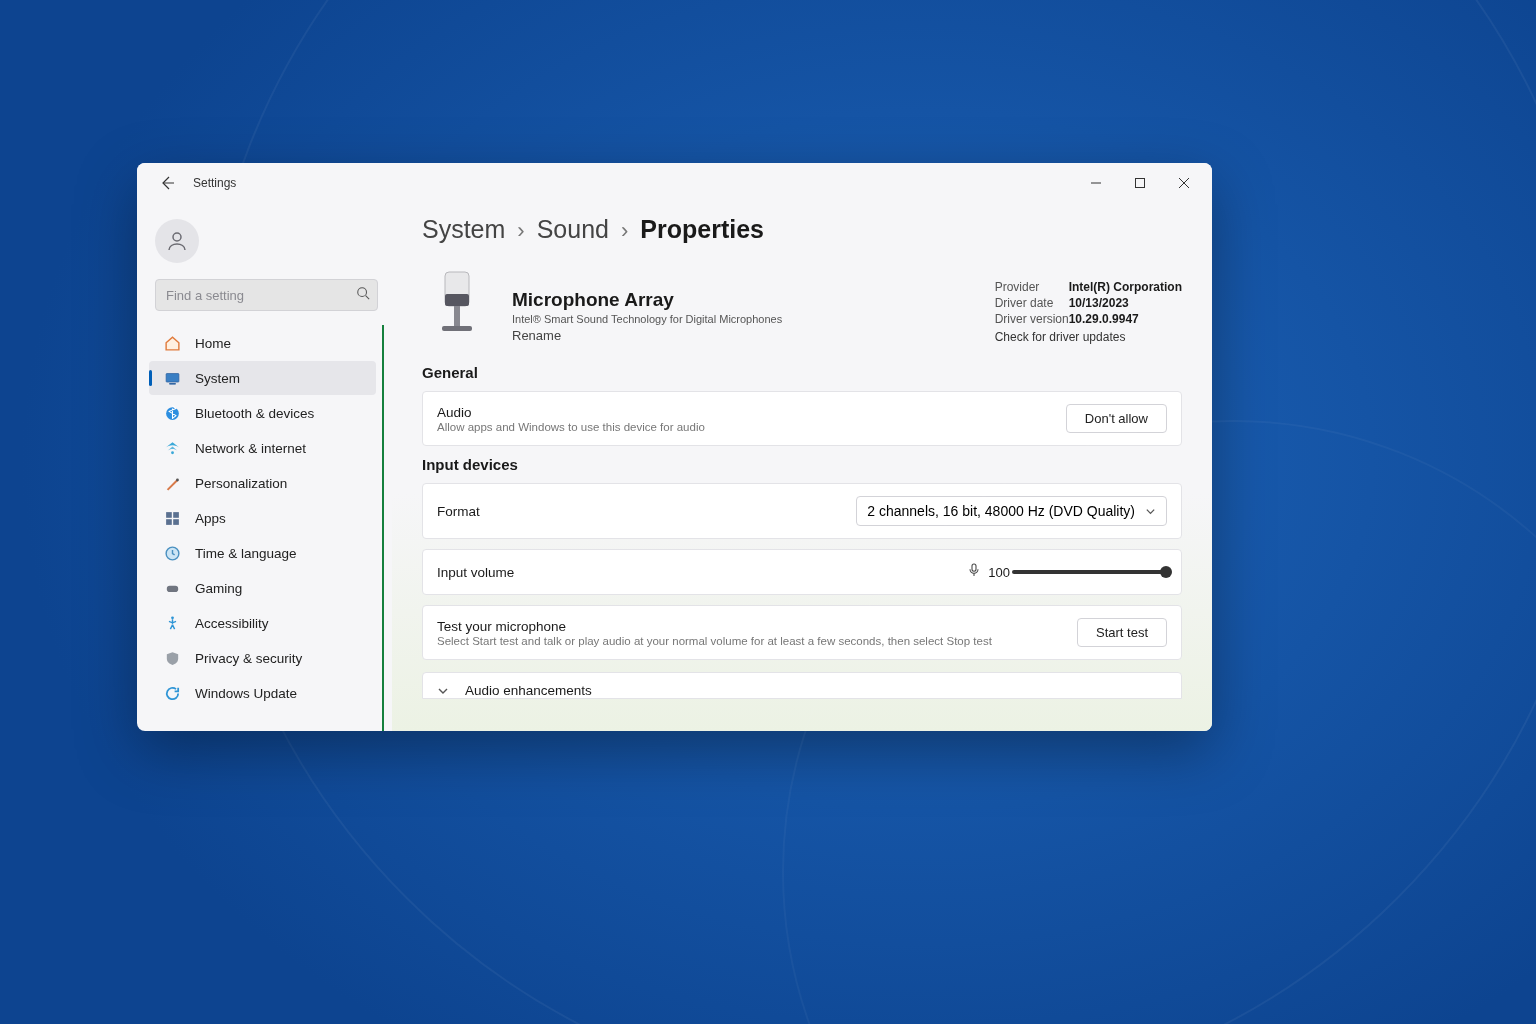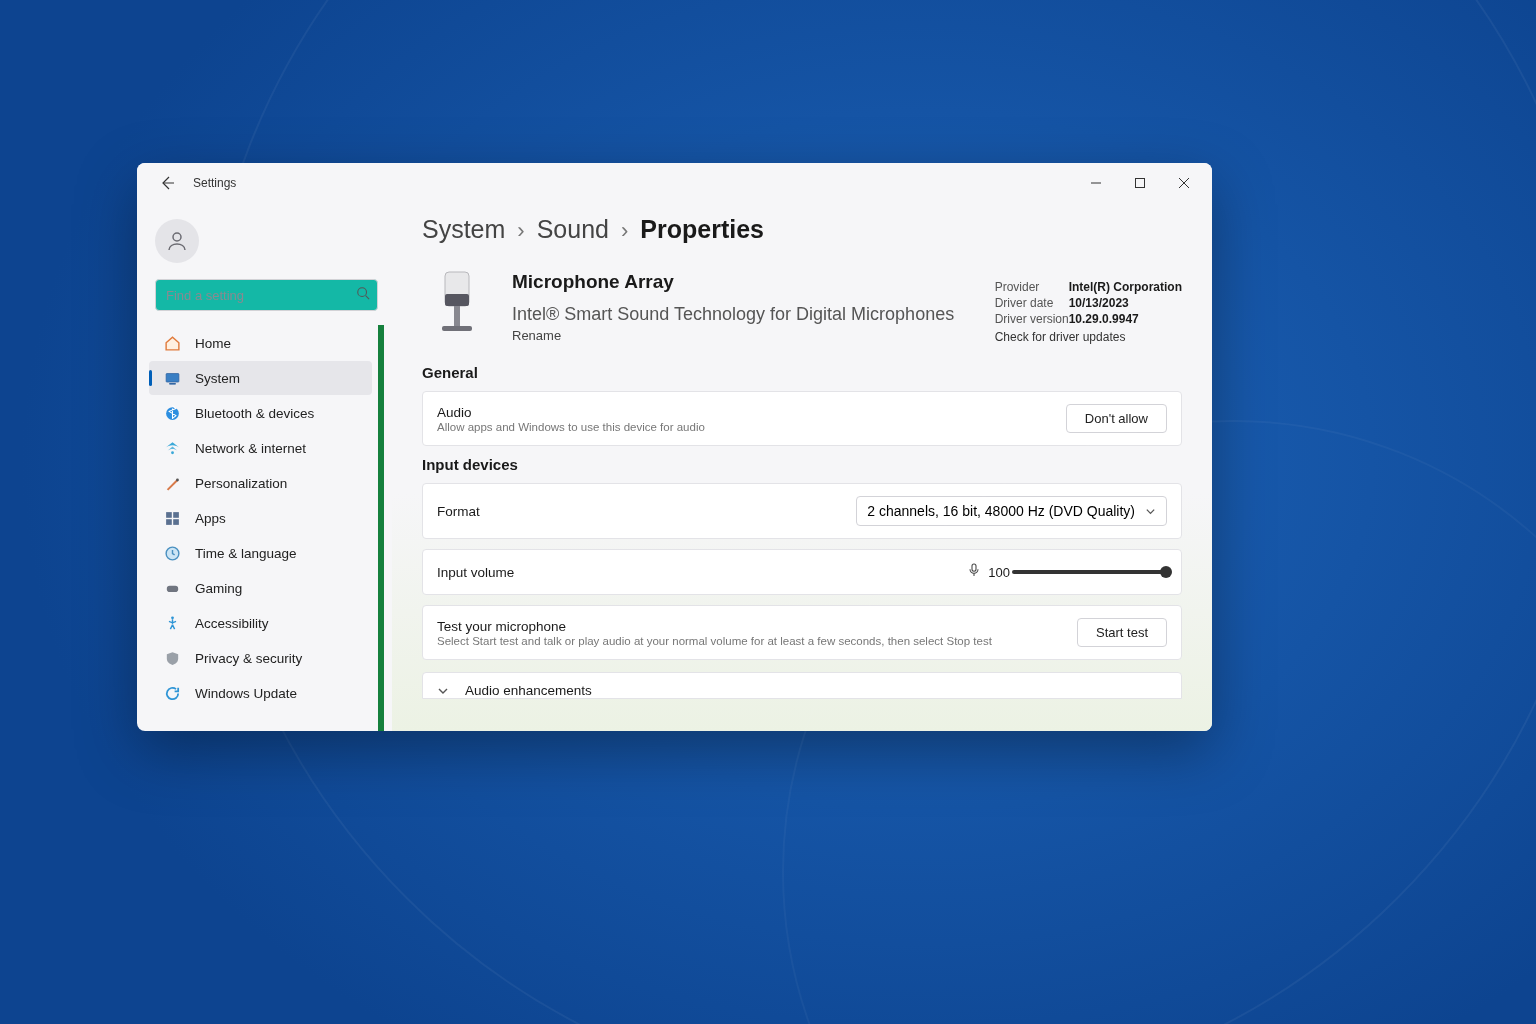--- a/index.html
+++ b/index.html
@@ -105,35 +105,35 @@
   position: relative;
   margin: 0 6px 14px 6px;
 }
 .search input {
   width: 100%;
   height: 32px;
   border: 1px solid #d2d2d6;
   border-radius: 4px;
   padding: 0 14px 0 10px;
   font-size: 13px;
-  background: #14b8a6;
+  background: #e5e5e5;
   outline: none;
 }
 .search input::placeholder{ color:#8a8a90;}
 .search-ico {
   position: absolute;
   right: 8px;
   top: 50%;
   transform: translateY(-50%);
   color: #555;
 }
 .nav {
   flex: 1;
   overflow-y: auto;
-  border-right: 6px solid #15803d;
+  border-right: 2px solid #15803d;
   padding-right: 6px;
 }
 .nav-item {
   display: flex;
   align-items: center;
   height: 34px;
   padding: 0 10px 0 14px;
   margin: 1px 0;
   border-radius: 4px;
   cursor: pointer;
@@ -185,21 +185,21 @@
   margin-bottom: 20px;
 }
 .device-thumb {
   width: 70px;
   height: 80px;
   display: flex;
   align-items: center;
   justify-content: center;
 }
 .device-name { font-size: 19px; font-weight: 600; color: #1a1a1a; }
-.device-sub { font-size: 18px; color: #555; margin-top: 11px; }
+.device-sub { font-size: 11px; color: #555; margin-top: 2px; }
 .rename-link { font-size: 13px; color: #444; margin-top: 3px; cursor: pointer; display: inline-block; }
 .meta {
   margin-left: auto;
   font-size: 12px;
   color: #444;
 }
 .meta-row { display: flex; margin-bottom: 2px; }
 .meta-label { width: 74px; color: #555; }
 .meta-val { font-weight: 600; color: #1a1a1a; }
 .driver-link { color: #333; margin-top: 4px; cursor: pointer; font-size: 12px;}

